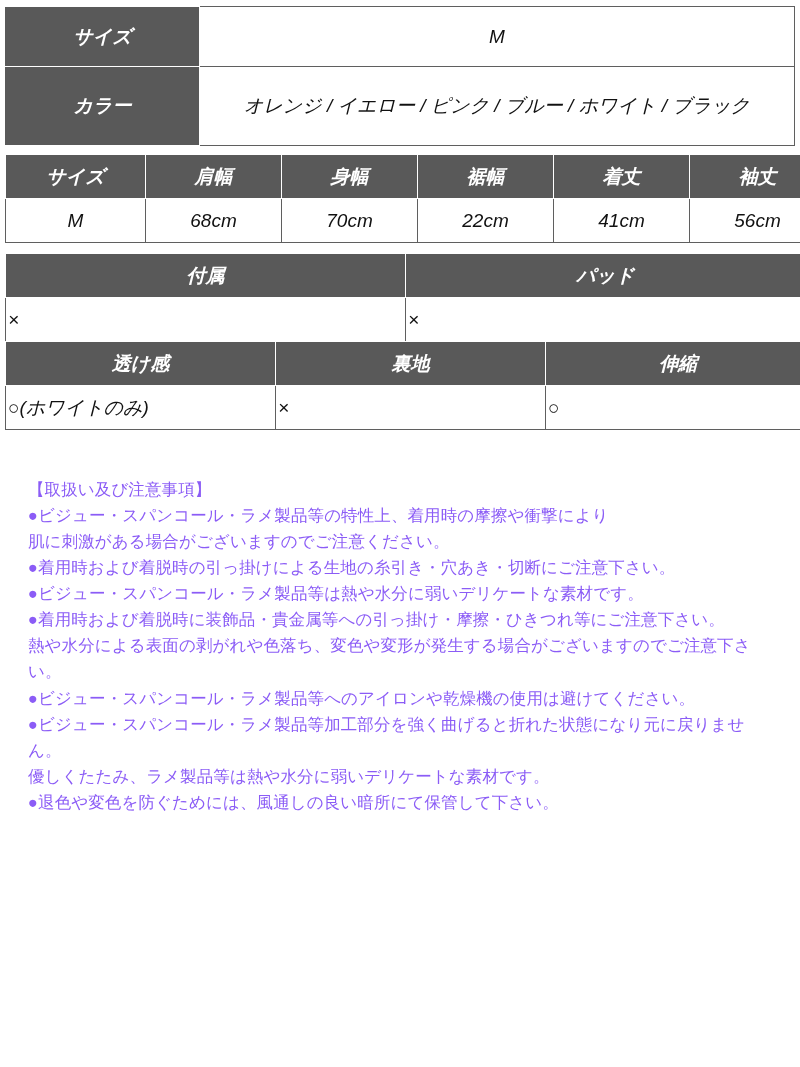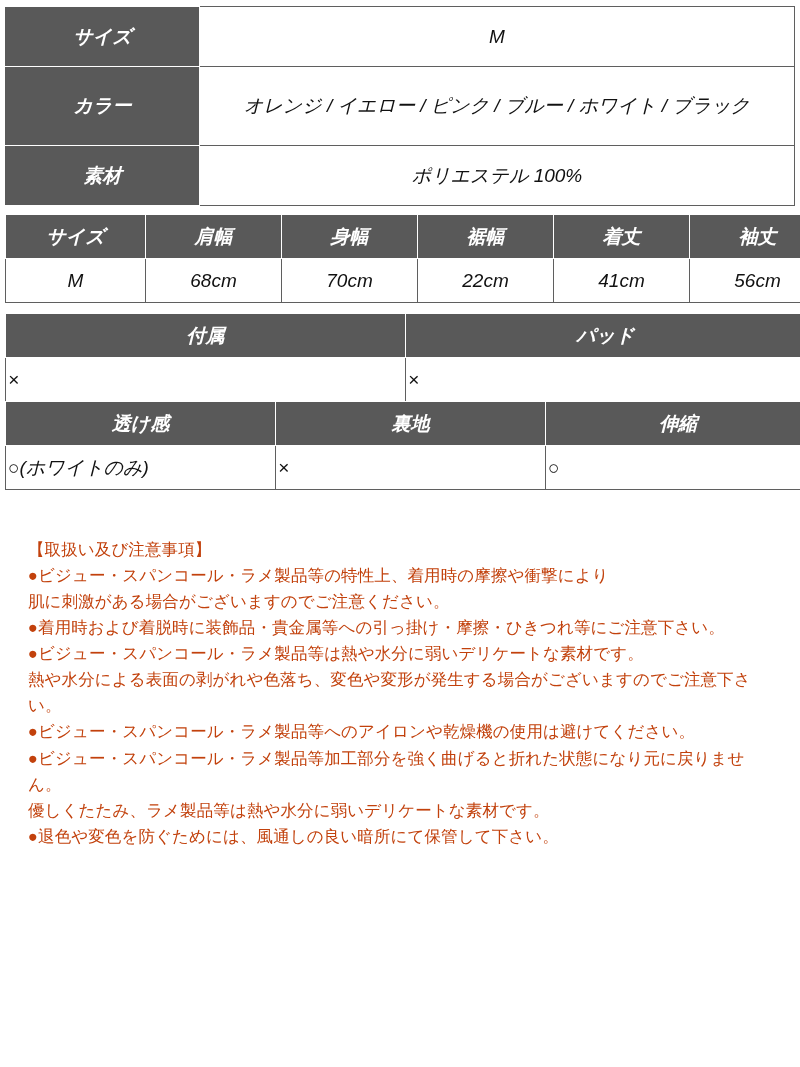--- a/index.html
+++ b/index.html
@@ -104,44 +104,40 @@
     background: #ffffff;
     color: #111111;
   }
 
   
   .notes {
     margin: 46px 0 0 28px;
     width: 745px;
     font-size: 16.5px;
     line-height: 1.58;
-    color: #c2410c;
+    color: #8b5cf6;
     letter-spacing: 0.1px;
   }
   .notes .line { white-space: pre-wrap; }
 </style>
 </head>
 <body>
 
 <div class="page">
 
   <table class="spec-table">
     <tbody>
       <tr class="r1">
         <td class="head">サイズ</td>
         <td class="val">M</td>
       </tr>
       <tr class="r2">
         <td class="head">カラー</td>
         <td class="val">オレンジ / イエロー / ピンク / ブルー /
 ホワイト / ブラック</td>
-      </tr>
-      <tr class="r3">
-        <td class="head">素材</td>
-        <td class="val">ポリエステル 100%</td>
       </tr>
     </tbody>
   </table>
 
   <table class="meas-table">
     <thead>
       <tr>
         <th style="width:135px">サイズ</th>
         <th style="width:131px">肩幅</th>
         <th style="width:131px">身幅</th>
@@ -187,22 +183,23 @@
         <td>×</td>
         <td>○</td>
       </tr>
     </tbody>
   </table>
 
   <div class="notes">
     <div class="line">【取扱い及び注意事項】</div>
     <div class="line">●ビジュー・スパンコール・ラメ製品等の特性上、着用時の摩擦や衝撃により</div>
     <div class="line">肌に刺激がある場合がございますのでご注意ください。</div>
+    <div class="line">●着用時および着脱時の引っ掛けによる生地の糸引き・穴あき・切断にご注意下さい。</div>
+    <div class="line">●ビジュー・スパンコール・ラメ製品等は熱や水分に弱いデリケートな素材です。</div>
     <div class="line">●着用時および着脱時に装飾品・貴金属等への引っ掛け・摩擦・ひきつれ等にご注意下さい。</div>
-    <div class="line">●ビジュー・スパンコール・ラメ製品等は熱や水分に弱いデリケートな素材です。</div>
     <div class="line">熱や水分による表面の剥がれや色落ち、変色や変形が発生する場合がございますのでご注意下さい。</div>
     <div class="line">●ビジュー・スパンコール・ラメ製品等へのアイロンや乾燥機の使用は避けてください。</div>
     <div class="line">●ビジュー・スパンコール・ラメ製品等加工部分を強く曲げると折れた状態になり元に戻りません。</div>
     <div class="line">優しくたたみ、ラメ製品等は熱や水分に弱いデリケートな素材です。</div>
     <div class="line">●退色や変色を防ぐためには、風通しの良い暗所にて保管して下さい。</div>
   </div>
 
 </div>
 
 </body></html>

